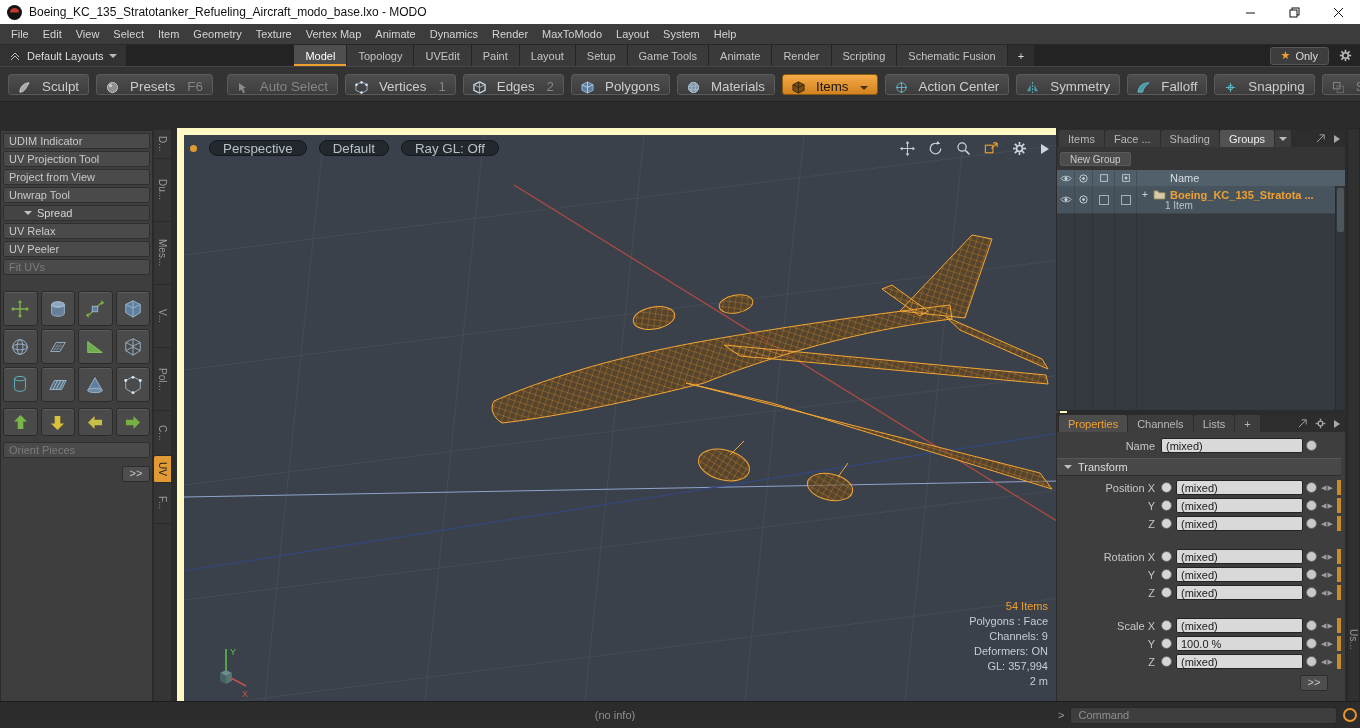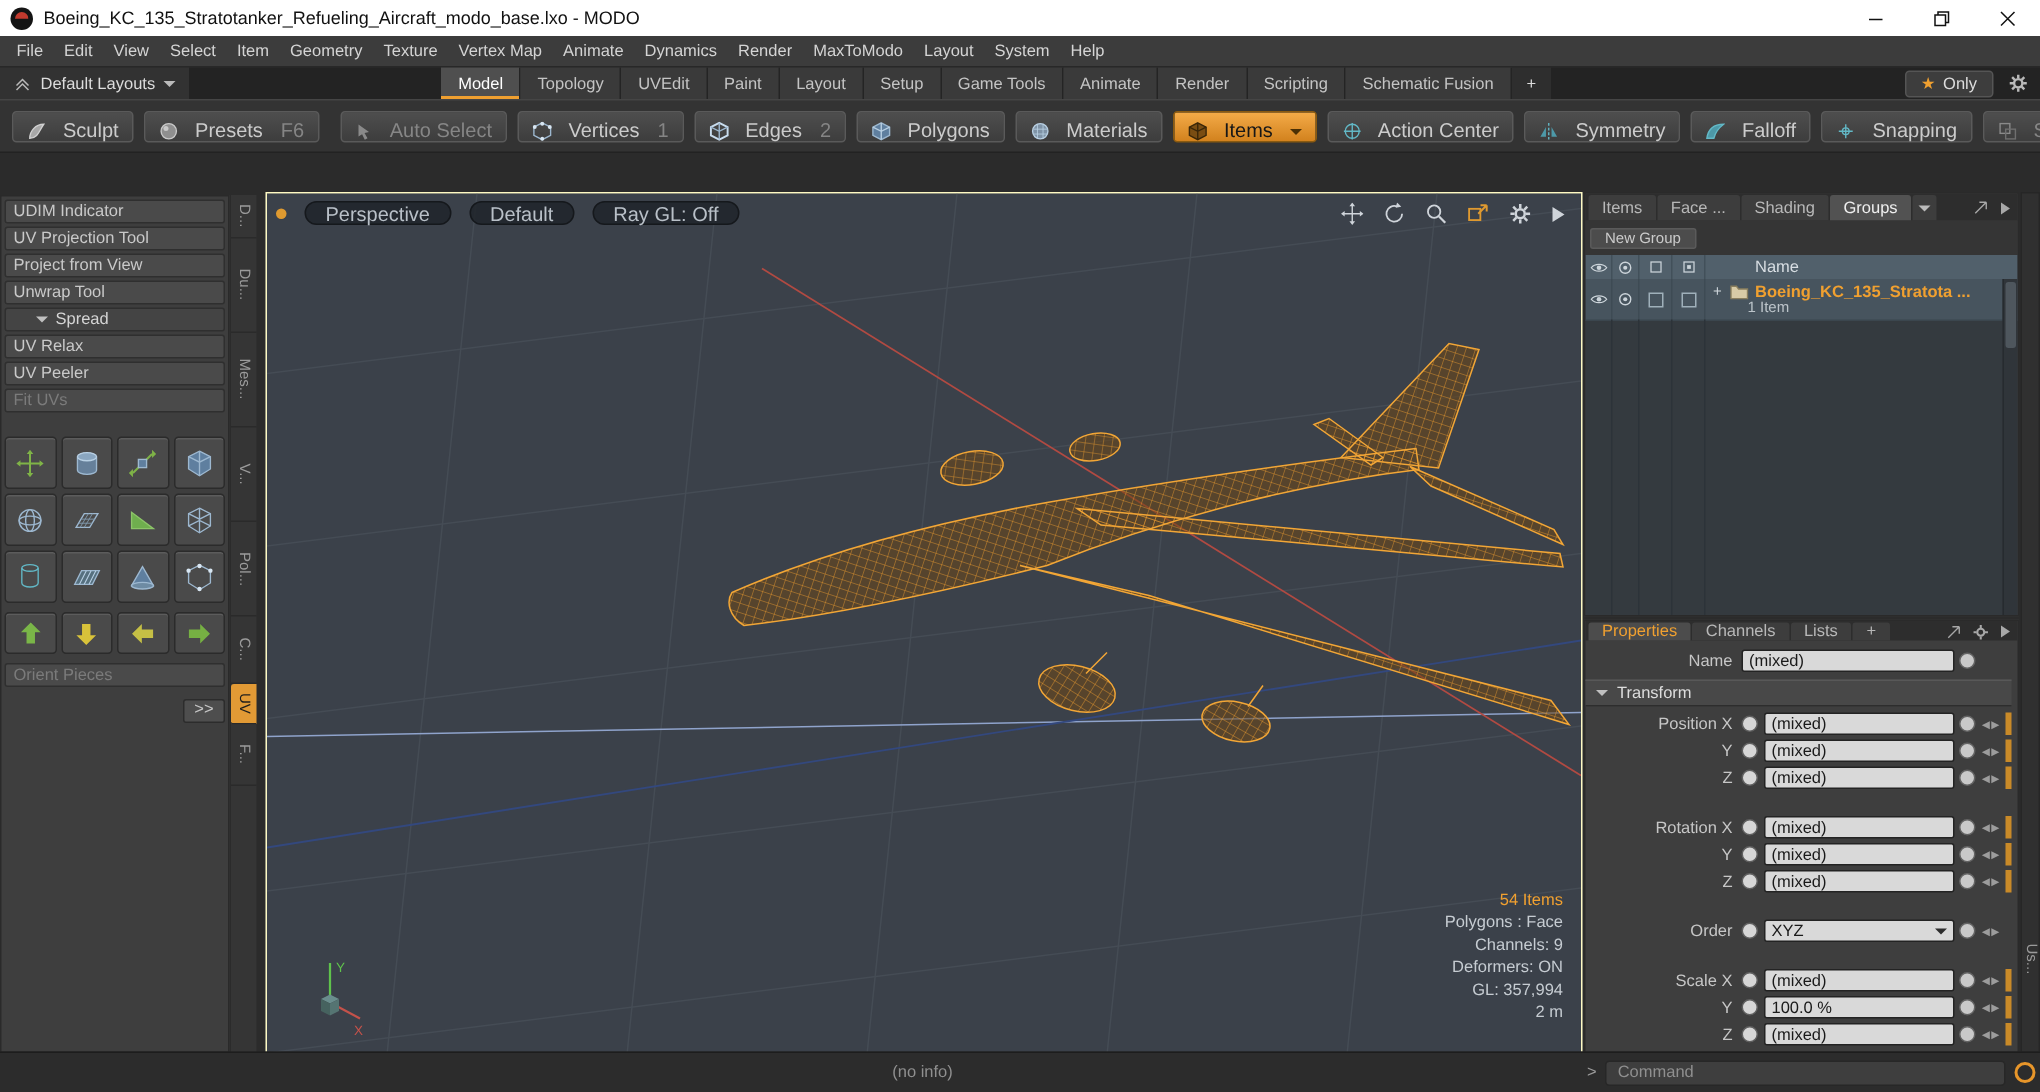--- a/index.html
+++ b/index.html
@@ -50,21 +50,21 @@
   .lp-arrow{height:26px;background:#4a4a4a;border:1px solid #2b2b2b;border-radius:3px;
             display:flex;align-items:center;justify-content:center;box-shadow:inset 0 1px 0 #5c5c5c}
   .lp-more-row{display:flex;justify-content:flex-end;margin-top:8px}
   .more-btn{width:26px;height:14px;line-height:13px;text-align:center;background:#4e4e4e;border:1px solid #2c2c2c;
             border-radius:2px;color:#c6c6c6}
   .vtabs{position:absolute;left:154px;top:130px;width:17px;bottom:26px;background:#353535;display:flex;flex-direction:column}
   .vtab{writing-mode:vertical-rl;color:#9b9b9b;font-size:10px;display:flex;align-items:center;justify-content:center;
         border-bottom:1px solid #2a2a2a;flex:none}
   .vtab.active{background:#e29a35;color:#1d1d1d;border-radius:2px 0 0 2px}
   .viewport{position:absolute;left:177px;top:128px;width:876px;height:574px;background:#3b414a;
-            border:1px solid #fef9c3;box-sizing:content-box;overflow:hidden}
+            border:7px solid #fef9c3;box-sizing:content-box;overflow:hidden}
   .scene{position:absolute;left:0;top:0;width:876px;height:574px;display:block}
   .vp-header{position:absolute;top:5px;left:6px;display:flex;gap:12px;align-items:center}
   .vp-dot{width:7px;height:7px;border-radius:50%;background:#df9a30}
   .pill{height:16px;padding:0 13px;background:rgba(32,36,42,.85);border:1px solid #15181c;border-radius:9px;
         color:#b9c0c8;display:flex;align-items:center}
   .vp-nav{position:absolute;top:6px;right:10px;display:flex;gap:13px;align-items:center}
   .vp-stats{position:absolute;right:12px;bottom:20px;text-align:right;color:#c6ccd2;line-height:15px}
   .vp-stats .orange{color:#f0a030}
   .vp-gizmo{position:absolute;left:16px;bottom:8px}
   .panel-tabs{height:17px;background:#2d2d2d;display:flex;align-items:stretch;gap:1px;padding:1px 2px 0}
@@ -717,30 +717,20 @@
     </div>
     <div class="prow">
       <span class="plabel">Z</span>
       <span class="radio"></span>
       <input class="pinput" value="(mixed)" style="">
       <span class="mini"></span>
       <span class="spin">◀▶</span>
       <span class="rail on"></span>
     </div>
     <div class="prow gap">
-      <span class="plabel">Order</span>
-      <span class="radio"></span>
-      <span class="pselect">
-          <span>XYZ</span>
-        </span>
-      <span class="mini"></span>
-      <span class="spin">◀▶</span>
-      <span class="rail"></span>
-    </div>
-    <div class="prow gap">
       <span class="plabel">Scale X</span>
       <span class="radio"></span>
       <input class="pinput" value="(mixed)" style="">
       <span class="mini"></span>
       <span class="spin">◀▶</span>
       <span class="rail on"></span>
     </div>
     <div class="prow">
       <span class="plabel">Y</span>
       <span class="radio"></span>

